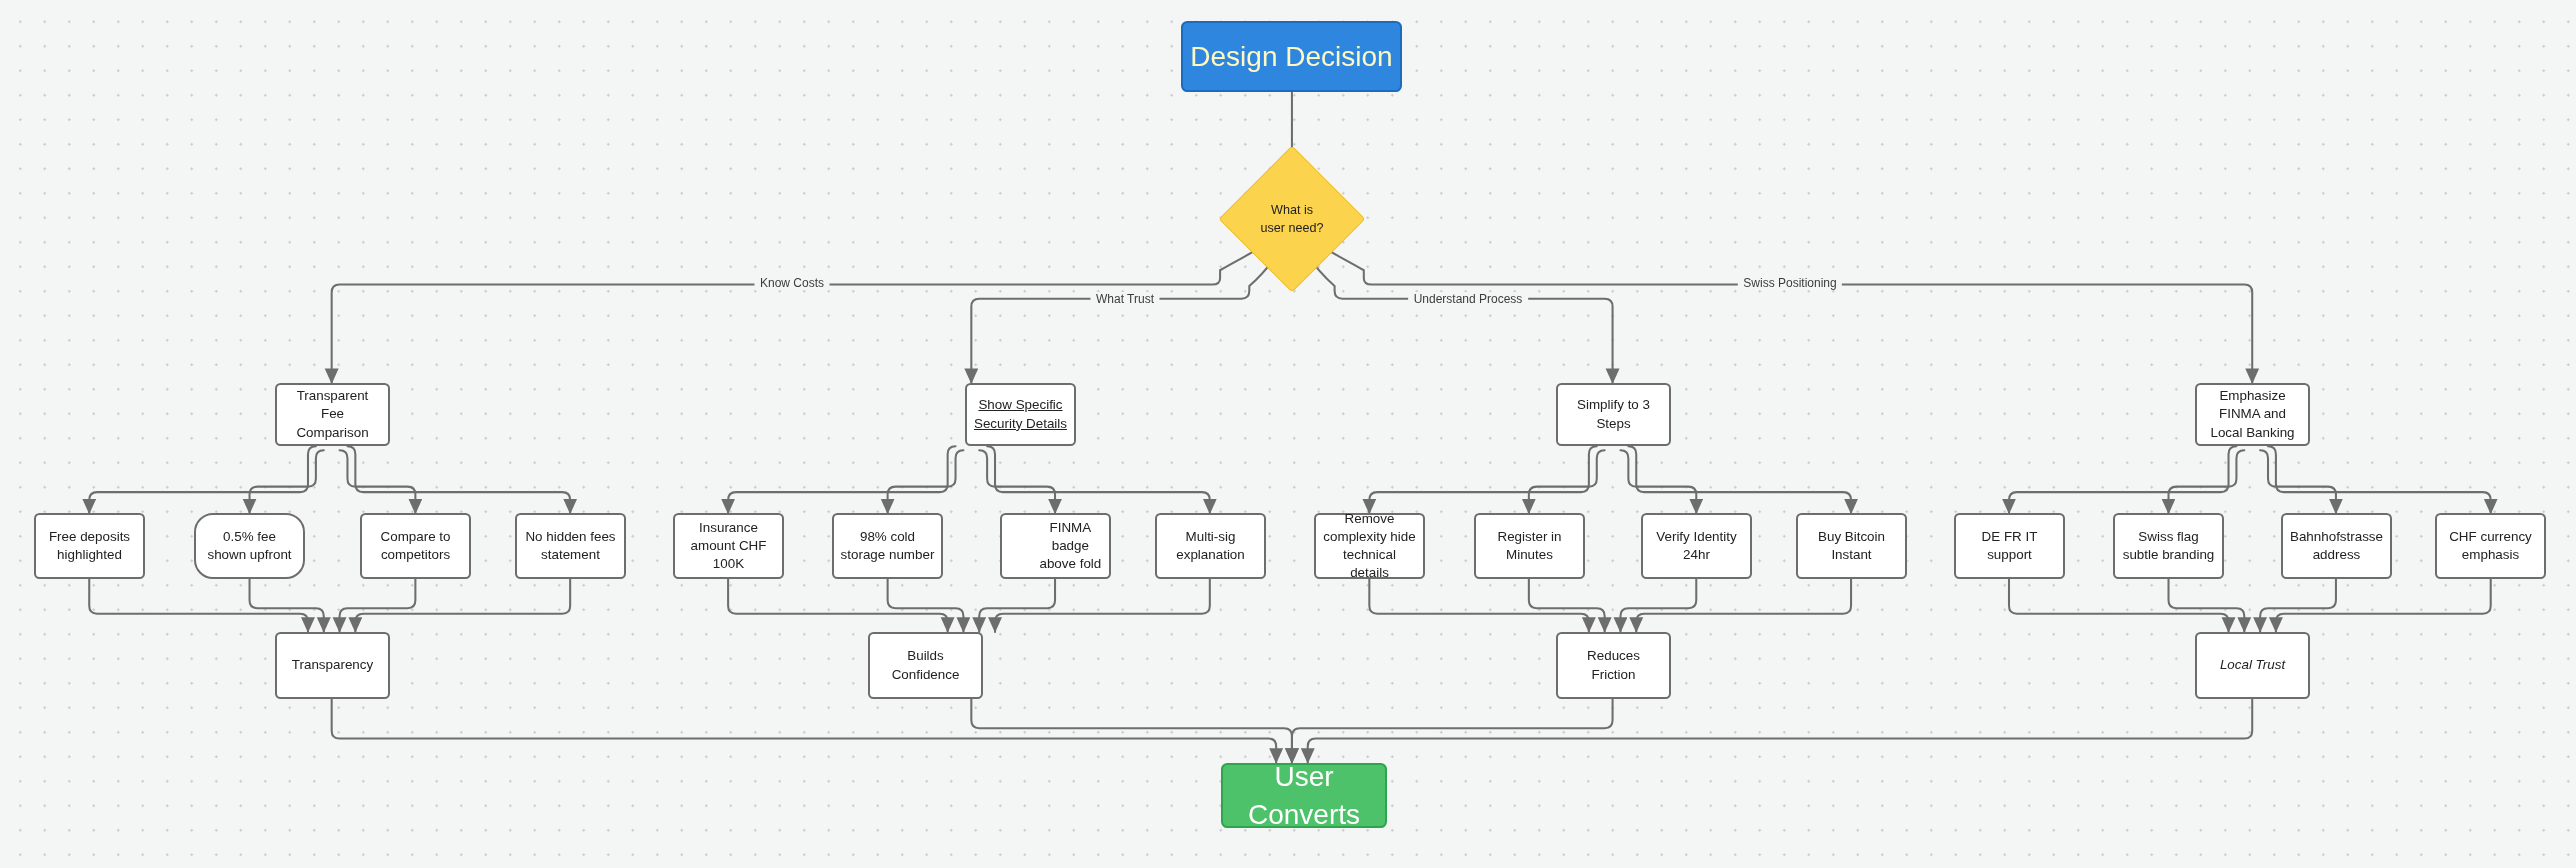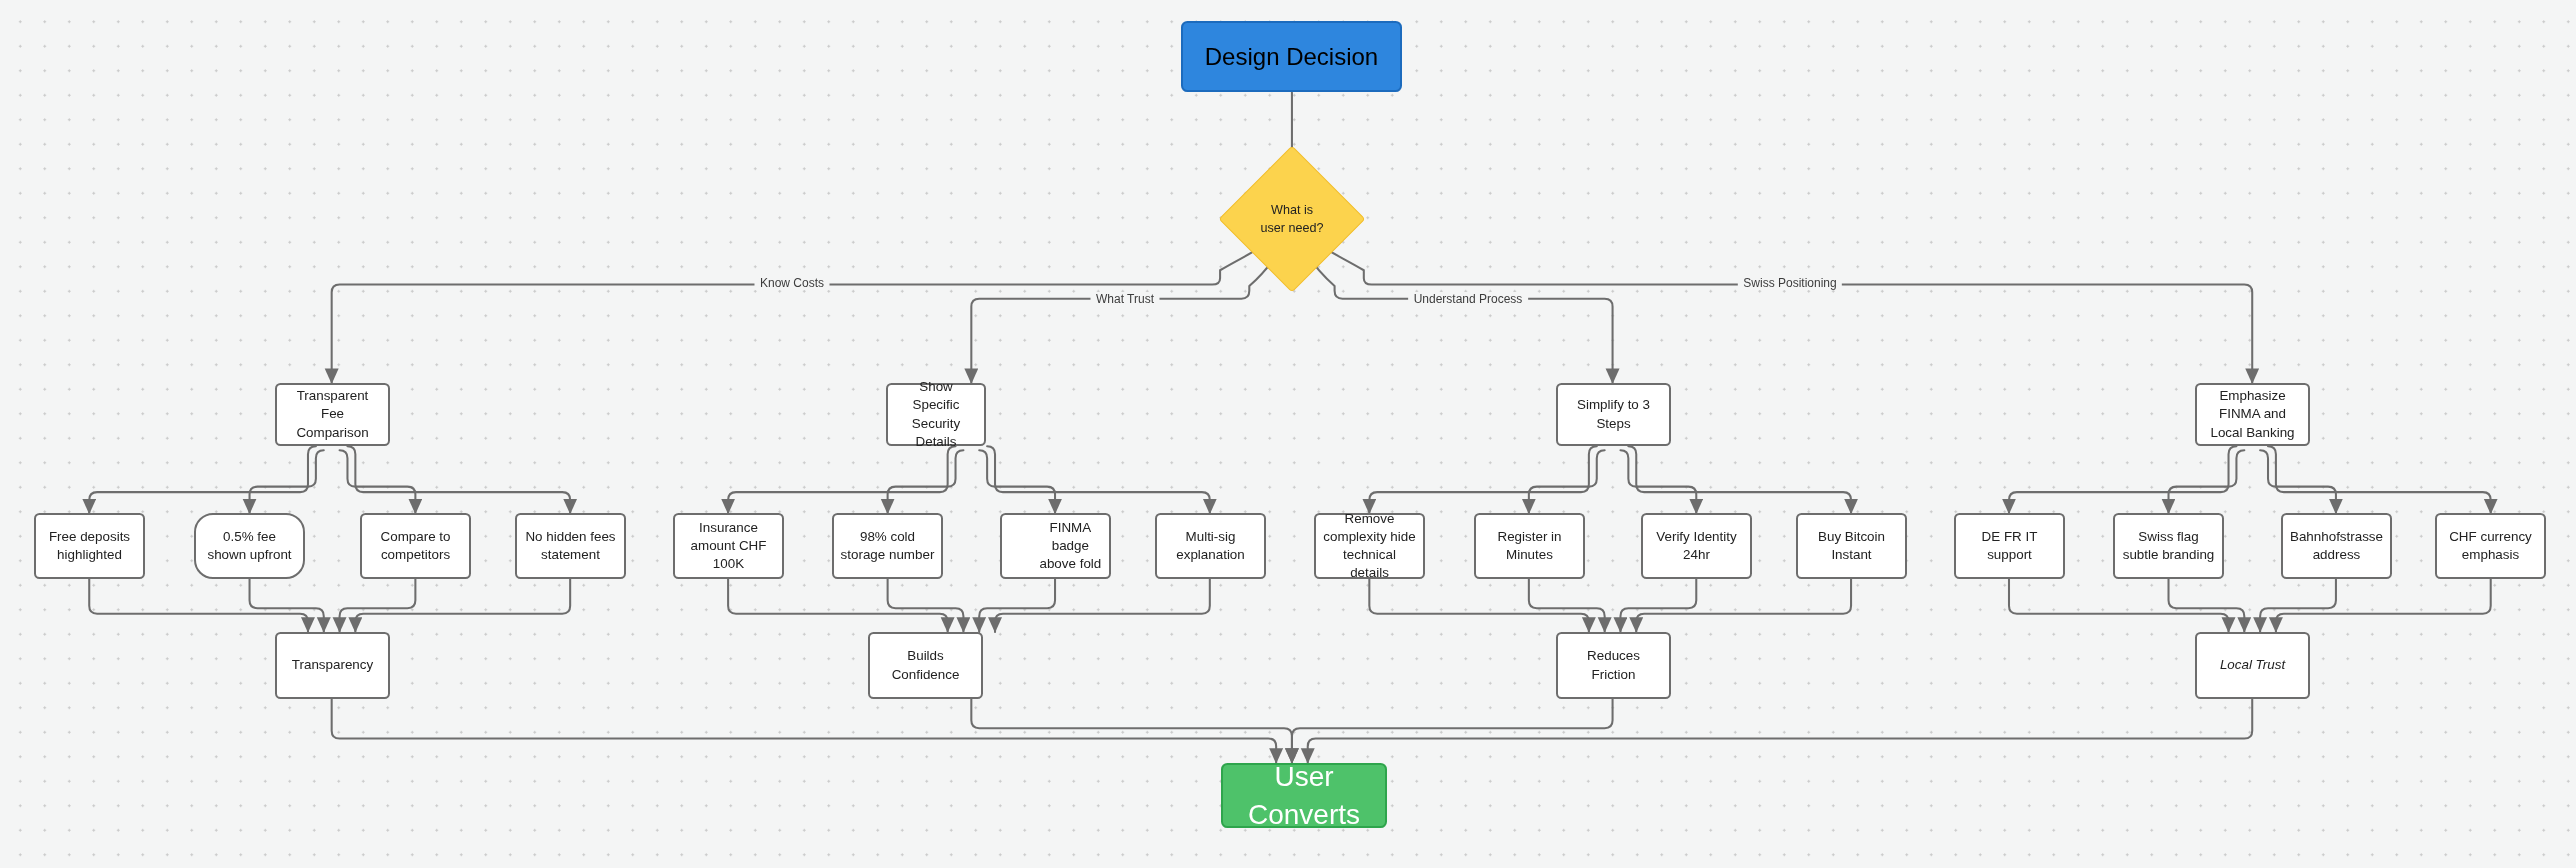--- a/index.html
+++ b/index.html
@@ -30,22 +30,22 @@
     background: #ffffff;
     border: 2px solid #6d6d6d;
     border-radius: 5.5px;
     color: #222222;
     line-height: 1.35;
     padding: 3.2px 6.3px;
   }
   .node.start {
     background: #2e86de;
     border: 2px solid #1c6bbd;
-    color: #000000;
-    font-size: 24px;
+    color: #fef9c3;
+    font-size: 28px;
     border-radius: 6.3px;
   }
   .node.endnode {
     background: #4ec26a;
     border: 2px solid #2ea54c;
     color: #ffffff;
     font-size: 28px;
     border-radius: 6.3px;
   }
   .node.category { font-size: 13.4px; }
@@ -163,21 +163,21 @@
   </div>
 
   <div class="edge-label" style="left:792px; top:283px;">Know Costs</div>
   <div class="edge-label" style="left:1125px; top:299px;">What Trust</div>
   <div class="edge-label" style="left:1468px; top:299px;">Understand Process</div>
   <div class="edge-label" style="left:1790px; top:283px;">Swiss Positioning</div>
 
   <div class="node category" style="left:275px; top:383px; width:115px; height:63px;">
     <span>Transparent Fee Comparison</span>
   </div>
-  <div class="node category" style="left:886px; top:383px; width:100px; height:63px;">
+  <div class="node category" style="left:965px; top:383px; width:111px; height:63px;text-decoration:underline;">
     <span>Show Specific Security Details</span>
   </div>
   <div class="node category" style="left:1556px; top:383px; width:115px; height:63px;">
     <span>Simplify to 3 Steps</span>
   </div>
   <div class="node category" style="left:2195px; top:383px; width:115px; height:63px;">
     <span>Emphasize FINMA and Local Banking</span>
   </div>
 
   <div class="node detail" style="left:34px; top:513px; width:111px; height:66px;">

